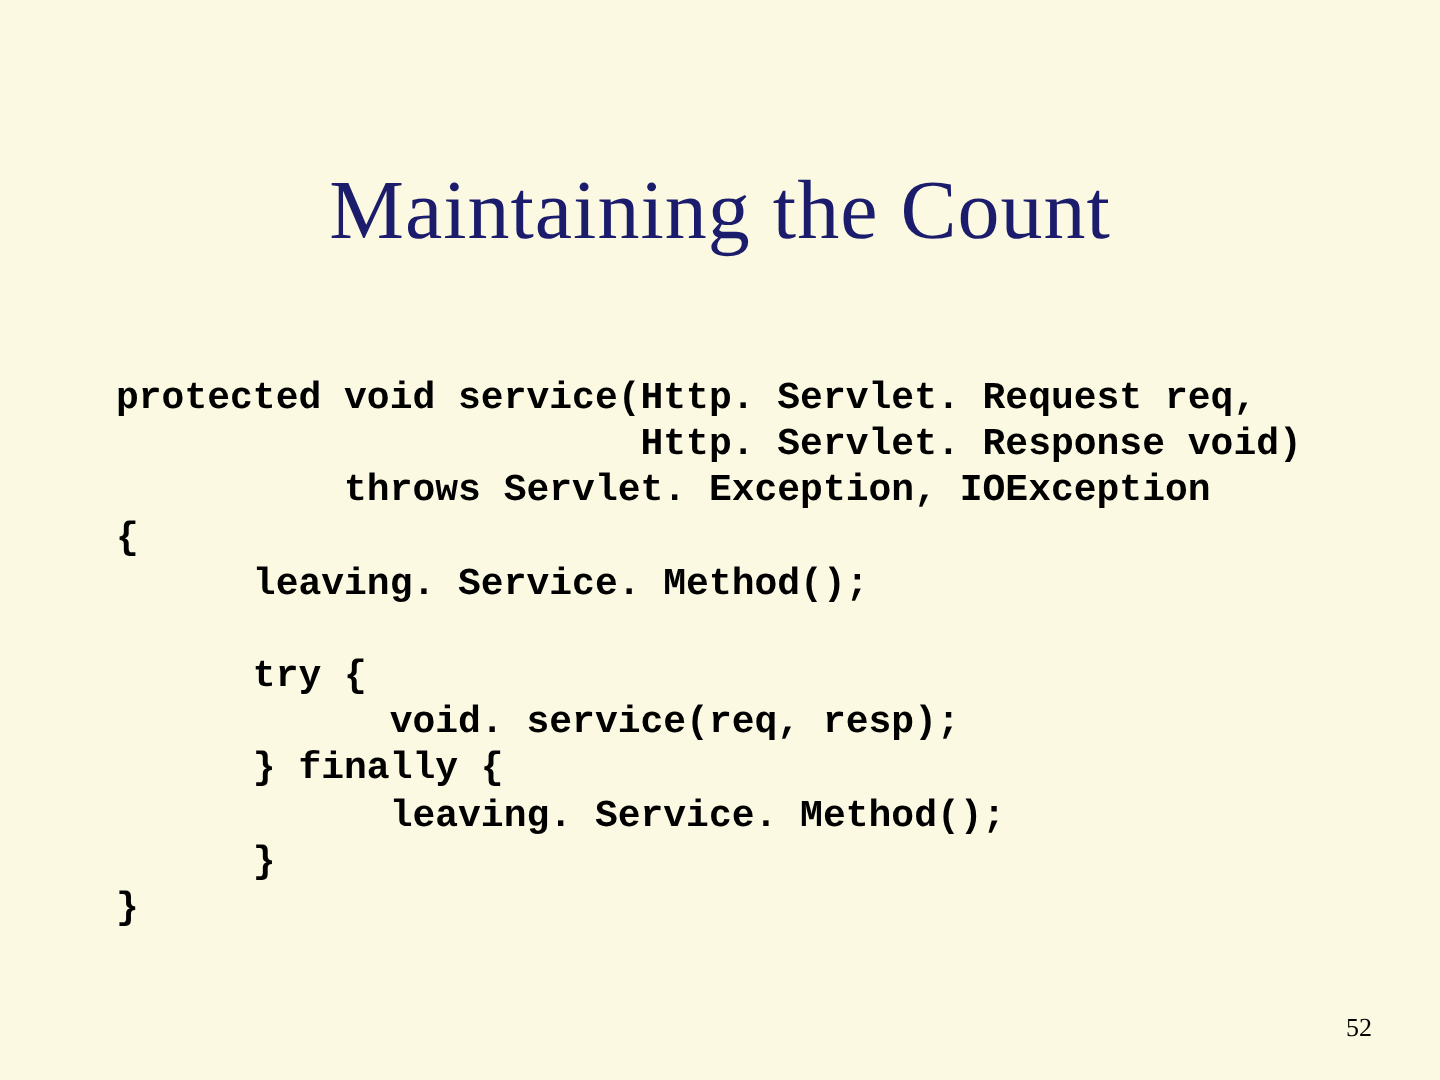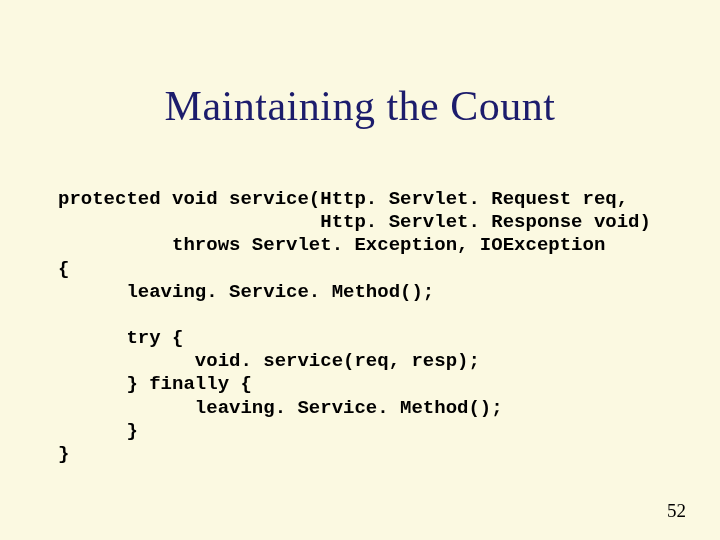--- a/index.html
+++ b/index.html
@@ -39,21 +39,21 @@
     font-weight: bold;
     white-space: pre;
     color: #000;
     line-height: 1.22;
   }
   .pagenum {
     position: absolute;
     bottom: 18px;
     right: 34px;
     font-family: "Times New Roman", Times, serif;
-    font-size: 19px;
+    font-size: 13px;
     color: #000;
   }
 </style>
 </head>
 <body>
 
 <div class="slide">
 
   <div class="title">Maintaining the Count</div>
 

